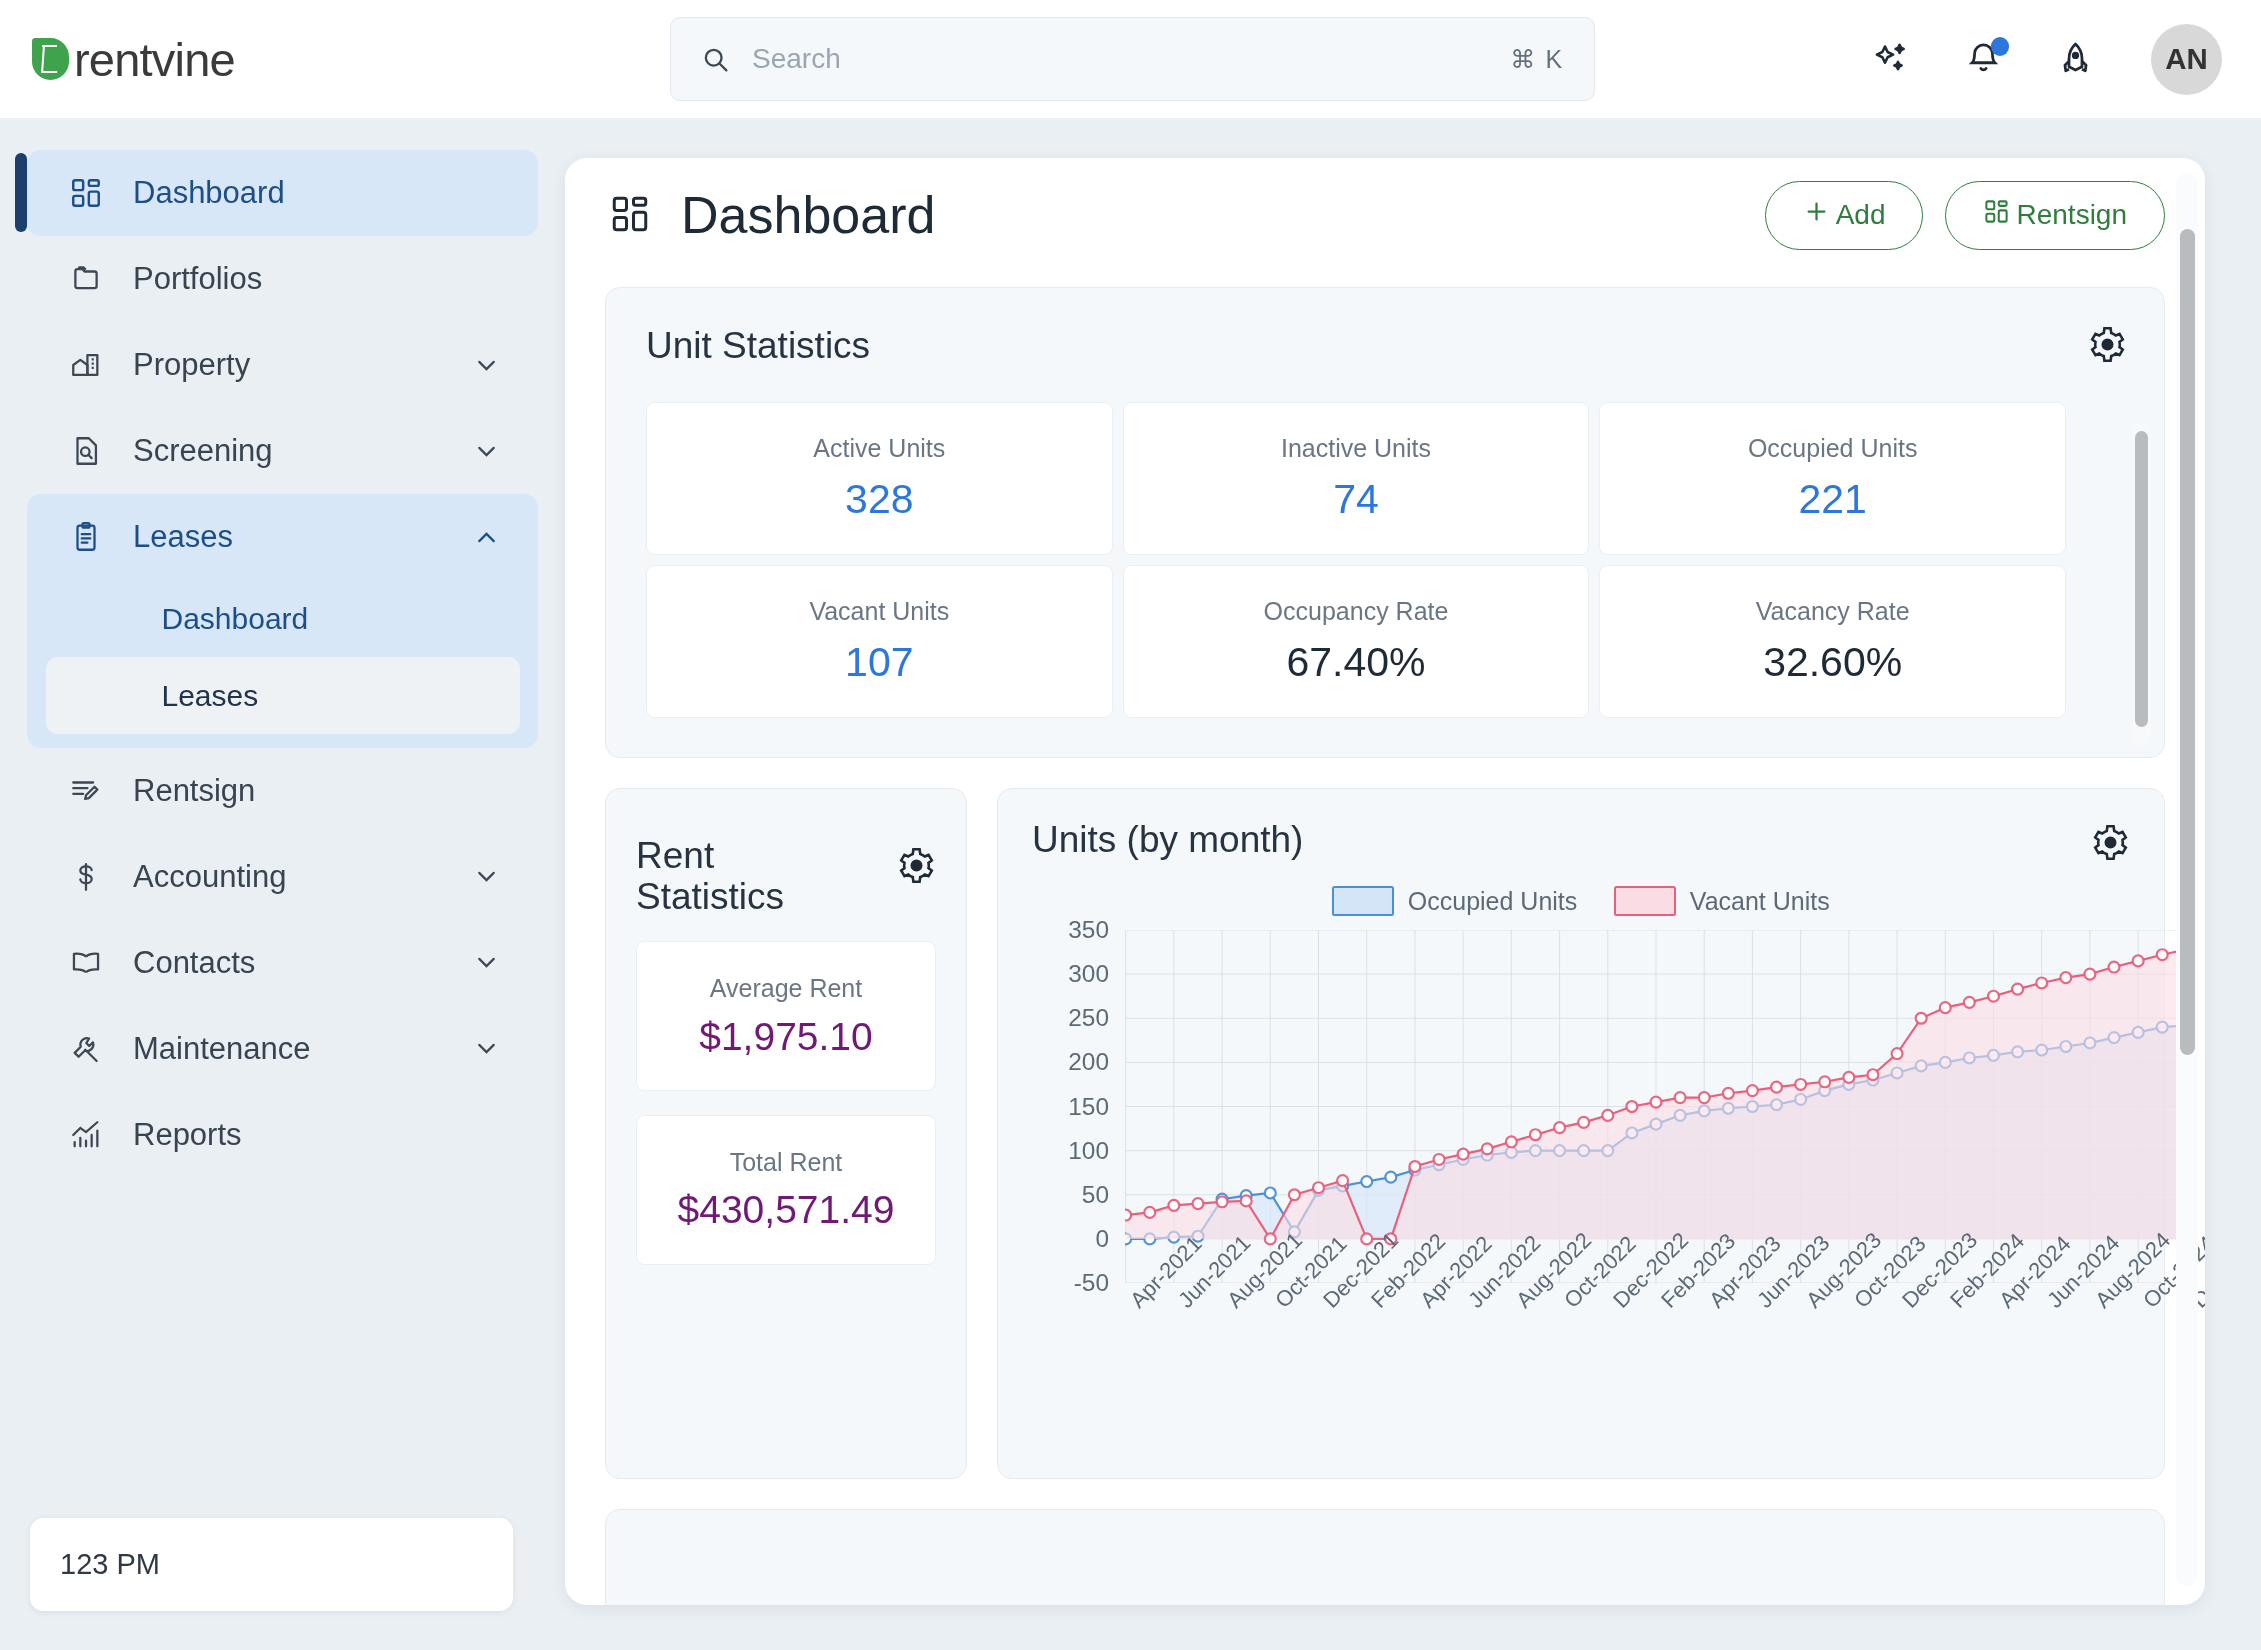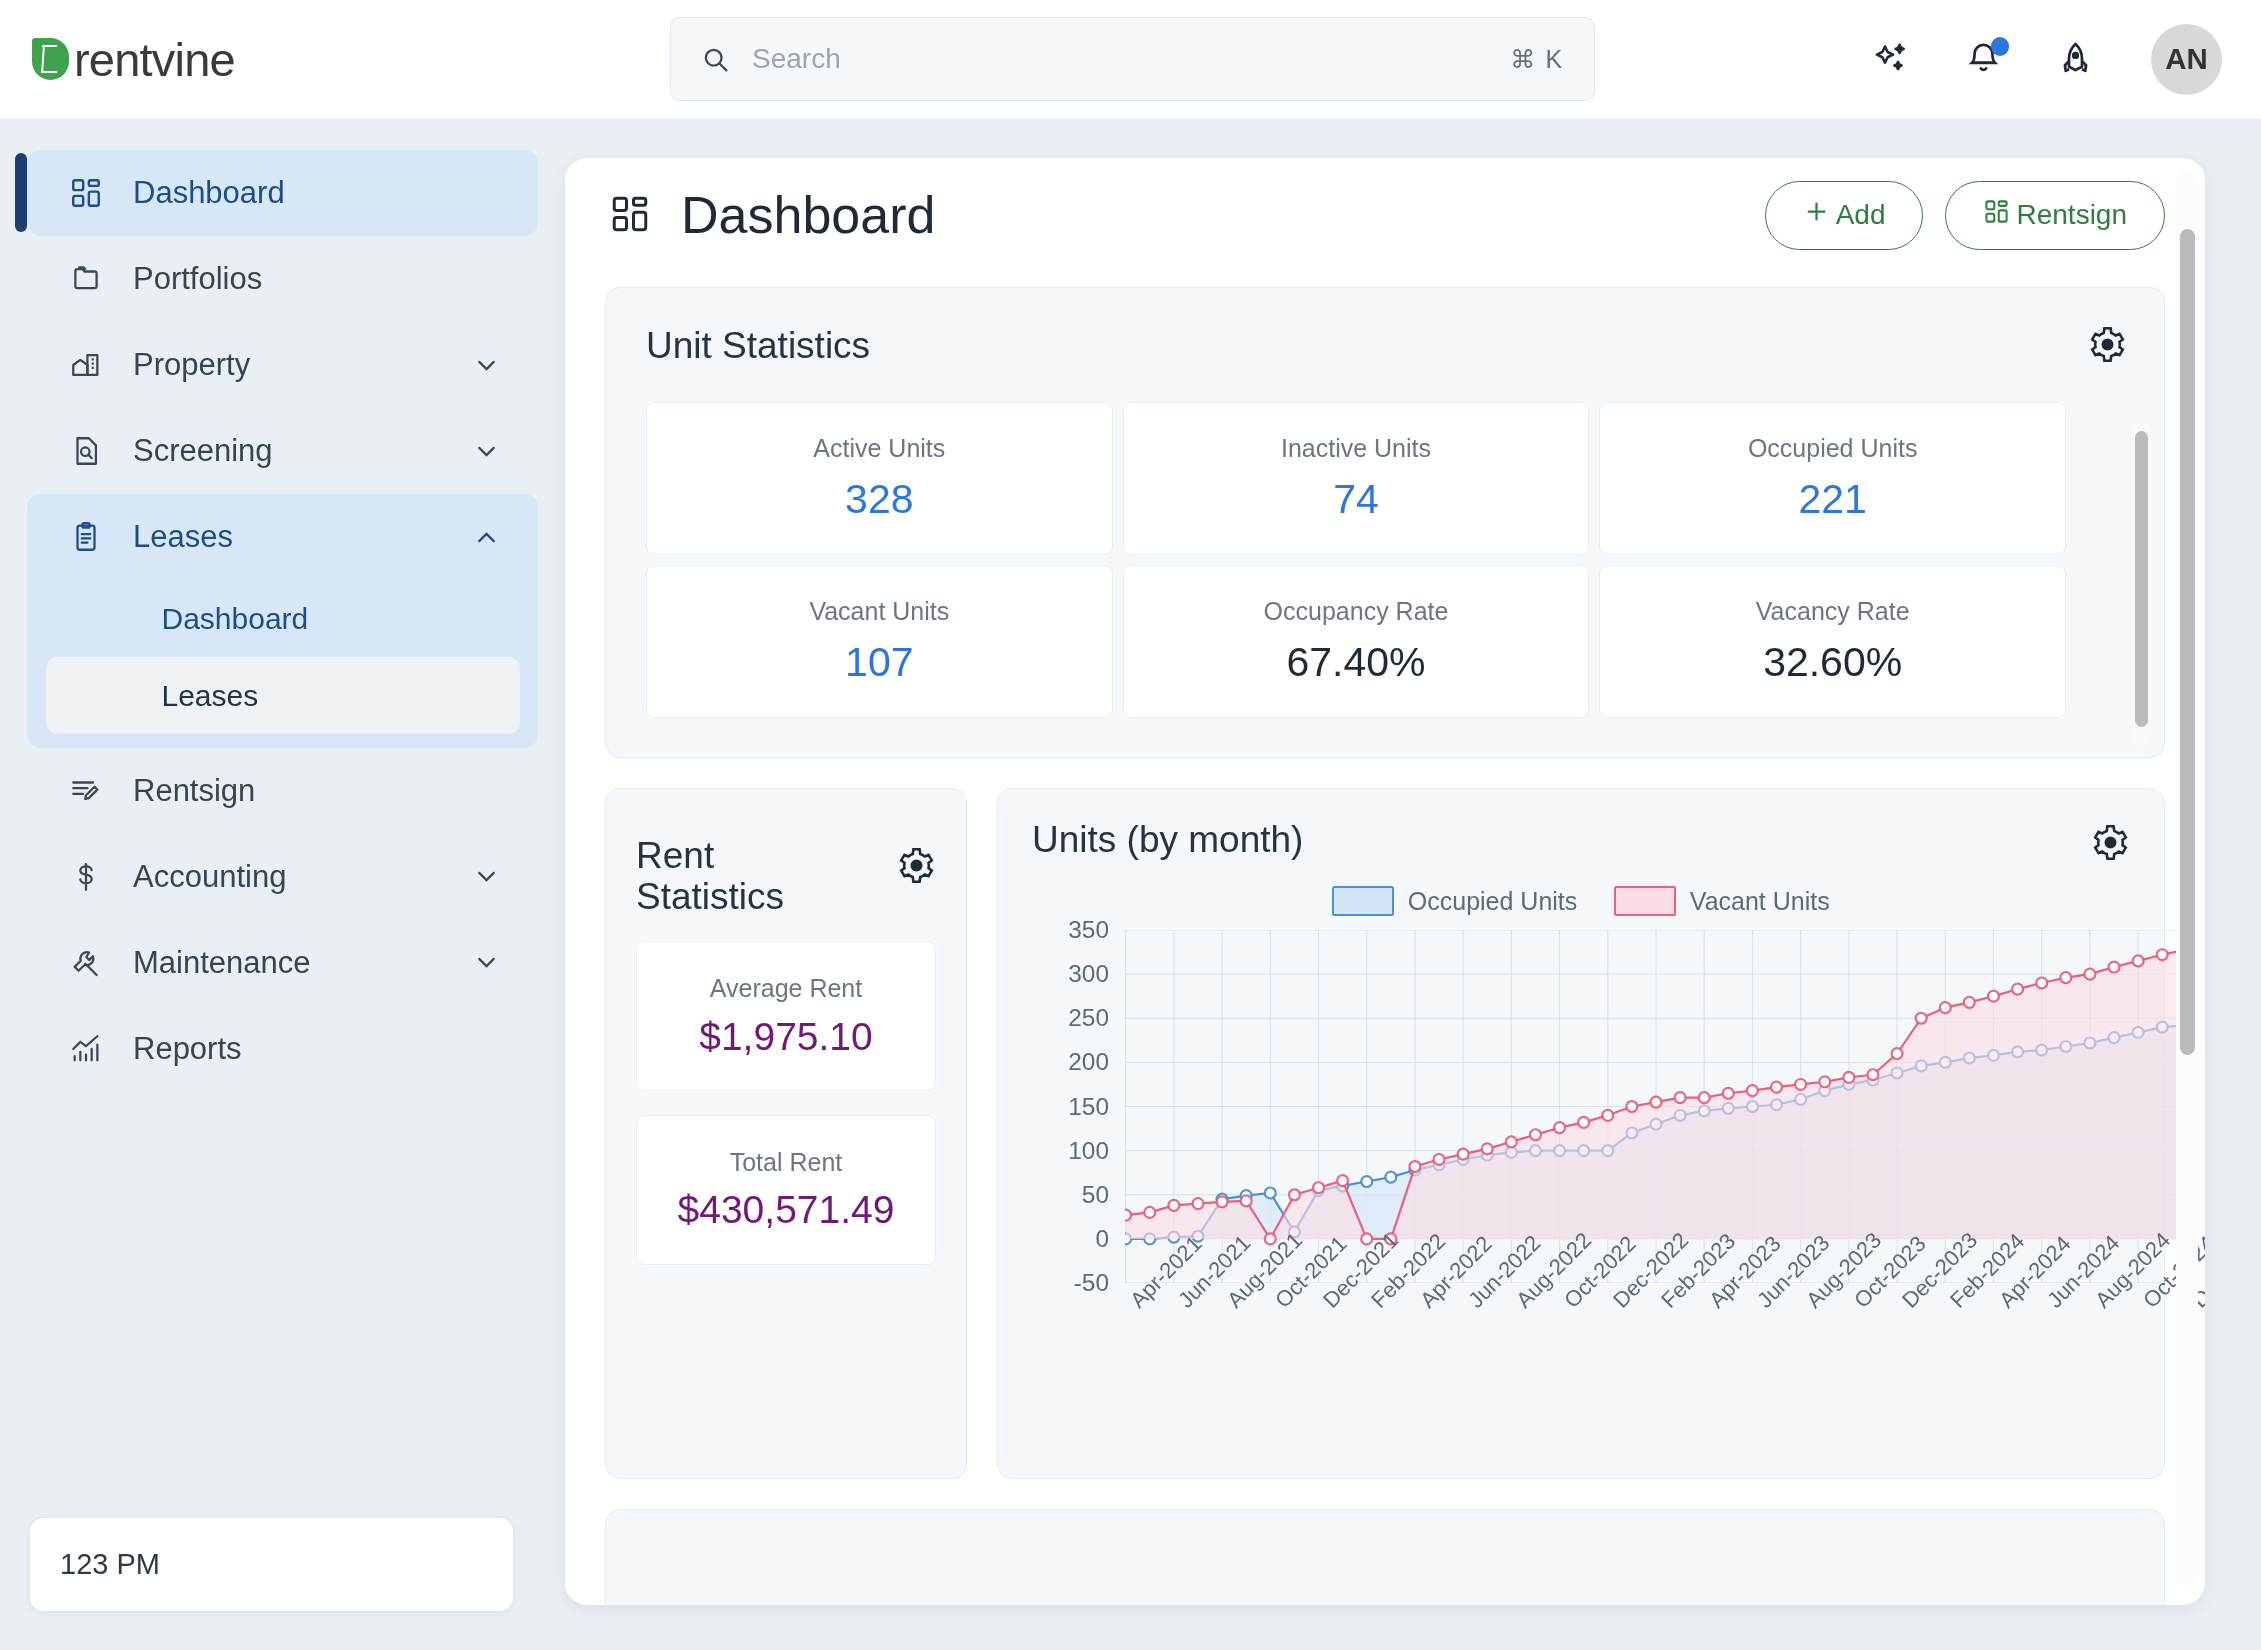--- a/index.html
+++ b/index.html
@@ -373,20 +373,34 @@
       </svg>
     </span>
     <span class="label">Accounting</span>
     <span class="chev">
       <svg viewBox="0 0 24 24" width="29" height="29" fill="none" stroke="#3d4853" stroke-width="1.8" stroke-linecap="round">
           <polyline points="6 9 12 15 18 9"></polyline>
         </svg>
     </span>
   </div>
 
+  <div class="nav-item">
+    <span class="ico">
+      <svg viewBox="0 0 24 24" width="34" height="34" fill="none" stroke="#3d4853" stroke-width="1.6" stroke-linejoin="round">
+        <path d="M12 7.5C10.5 6 7.5 5.2 3.5 5.5v11C7.5 16.2 10.5 17 12 18.5"></path>
+        <path d="M12 7.5C13.5 6 16.5 5.2 20.5 5.5v11C16.5 16.2 13.5 17 12 18.5"></path>
+      </svg>
+    </span>
+    <span class="label">Contacts</span>
+    <span class="chev">
+      <svg viewBox="0 0 24 24" width="29" height="29" fill="none" stroke="#3d4853" stroke-width="1.8" stroke-linecap="round">
+          <polyline points="6 9 12 15 18 9"></polyline>
+        </svg>
+    </span>
+  </div>
 
   <div class="nav-item">
     <span class="ico">
       <svg viewBox="0 0 24 24" width="34" height="34" fill="none" stroke="#3d4853" stroke-width="1.6" stroke-linejoin="round">
         <path d="M14.2 4.6a4.6 4.6 0 0 0-5.9 5.8L4 14.7l2.8 2.8 4.3-4.3a4.6 4.6 0 0 0 5.8-5.9l-2.6 2.6-2.1-2.1z" stroke-linecap="round"></path>
         <line x1="11.5" y1="12.5" x2="19.5" y2="20.5" stroke-linecap="round"></line>
       </svg>
     </span>
     <span class="label">Maintenance</span>
     <span class="chev">

